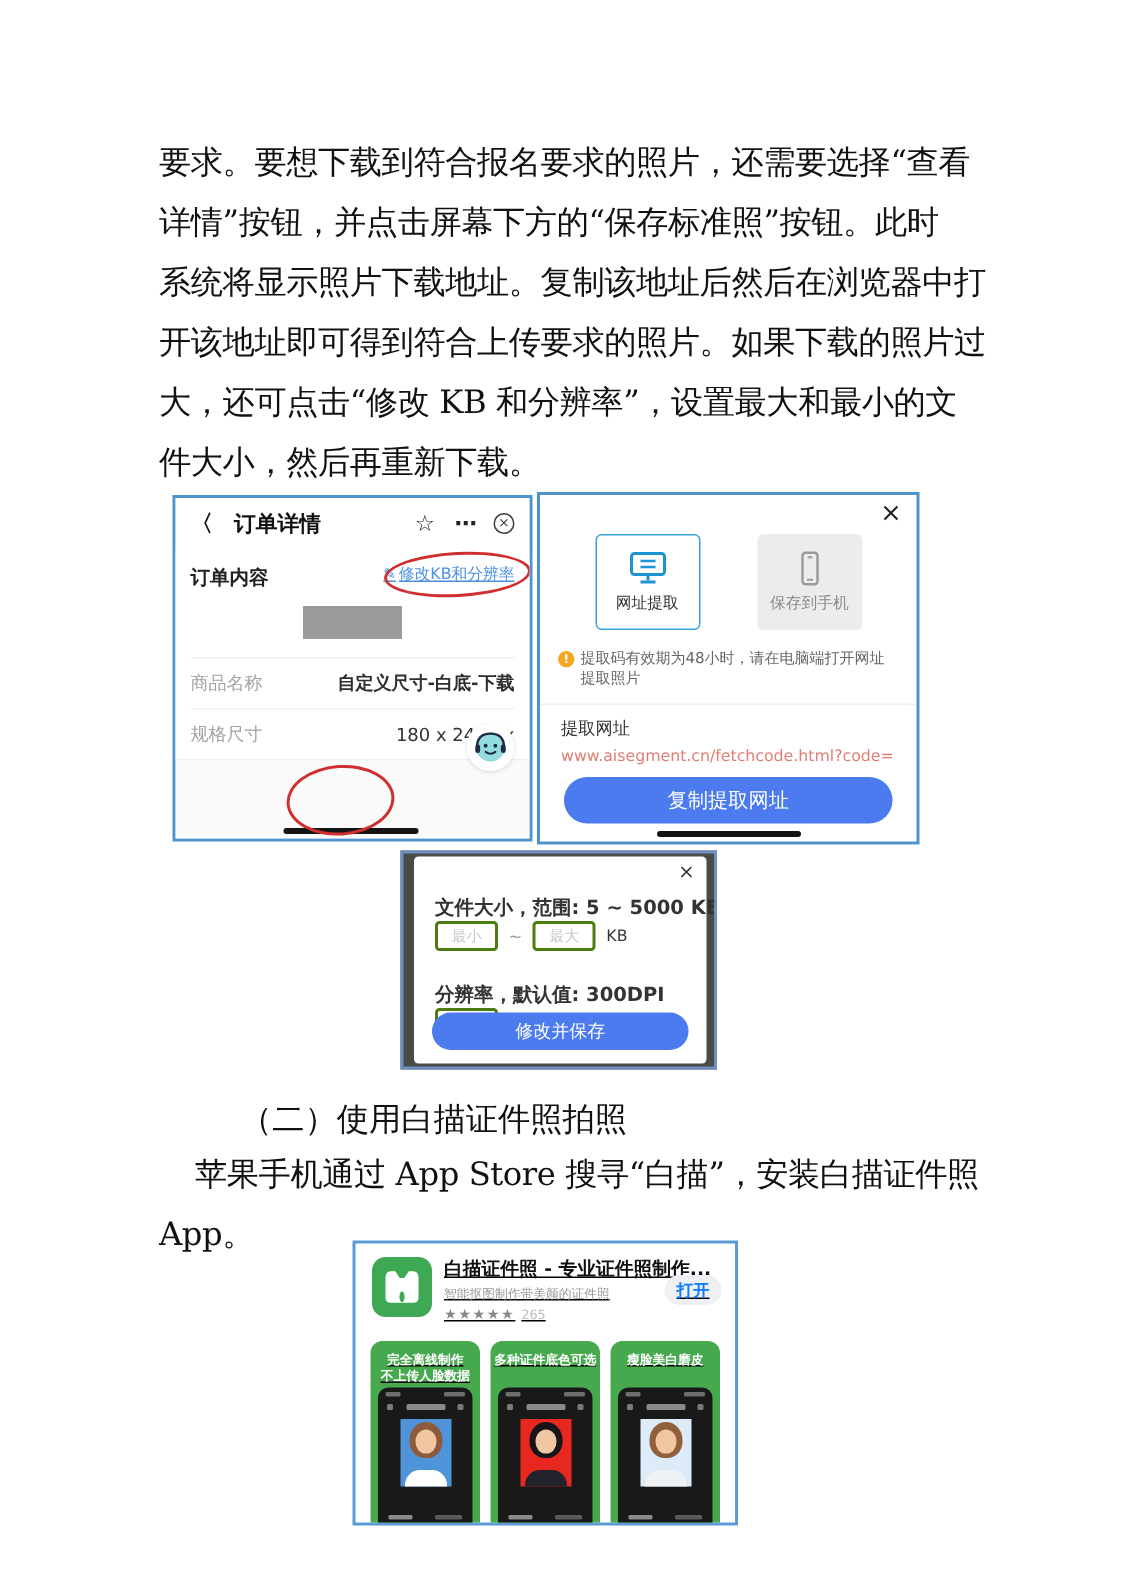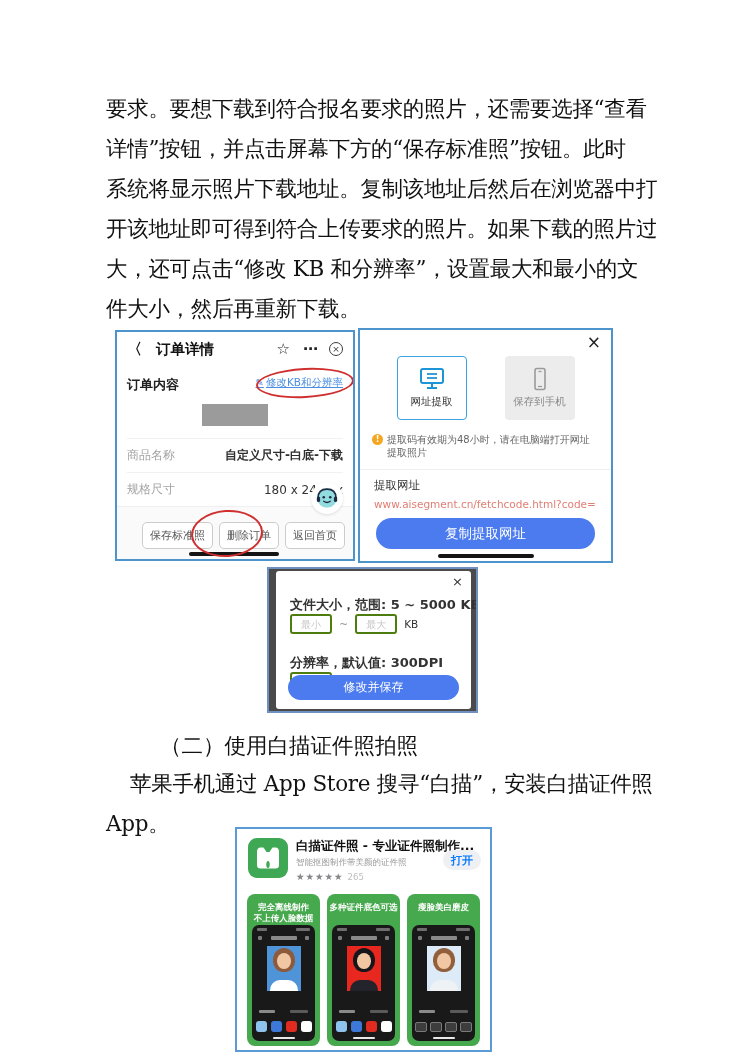--- a/index.html
+++ b/index.html
@@ -68,21 +68,21 @@
   .sd-l1 { top:25px; } .sd-l2 { top:83px; }
   .sd-row { position:absolute; left:14px; display:flex; align-items:center; gap:7px; }
   .sd-r1 { top:43px; } .sd-r2 { top:101px; }
   .sd-input { width:42px; height:20px; border:2px solid #4d7c0f; border-radius:3px; font-size:10px; text-align:center; color:#333; background:#fff; outline:none; }
   .sd-input::placeholder { color:#c9c9c9; }
   .sd-tilde { font-size:11px; color:#999; }
   .sd-unit { font-size:10.5px; color:#333; }
   .sd-save { position:absolute; left:12px; right:12px; bottom:9px; height:25px; border-radius:13px; background:#4b7bef; color:#fff; font-size:12px; display:flex; align-items:center; justify-content:center; cursor:pointer; }
 
   
-  .as { left:235px; top:827px; width:257px; height:225px; border-color:#5b9bd5; }
+  .as { left:235px; top:827px; width:257px; height:190px; border-color:#5b9bd5;text-decoration:underline; }
   .as-approw { display:flex; align-items:flex-start; padding:9px 9px 0 11px; }
   .as-icon { width:40px; height:40px; border-radius:9px; background:#3fa854; flex:0 0 auto; display:flex; align-items:center; justify-content:center; }
   .as-info { margin-left:8px; min-width:0; }
   .as-name { font-size:12.5px; font-weight:700; color:#111; white-space:nowrap; }
   .as-sub { font-size:8.5px; color:#9a9a9a; margin-top:2px; white-space:nowrap; }
   .as-stars { display:flex; align-items:baseline; gap:4px; margin-top:2px; }
   .as-starglyphs { font-size:9.5px; color:#86868b; letter-spacing:1px; }
   .as-count { font-size:8.5px; color:#bdbdbd; }
   .as-open { margin-left:auto; align-self:center; width:46px; height:20px; border-radius:10px; background:#eef0f4; color:#0a7aff; font-size:11px; font-weight:700; display:flex; align-items:center; justify-content:center; cursor:pointer; }
   .as-cards { display:flex; gap:7px; padding:12px 10px 0; }
@@ -156,25 +156,20 @@
       <svg width="26" height="26" viewBox="0 0 32 32">
         <circle cx="16" cy="16" r="12" fill="#92dcdf"></circle>
         <circle cx="12" cy="15" r="1.6" fill="#1f2a44"></circle>
         <circle cx="20" cy="15" r="1.6" fill="#1f2a44"></circle>
         <path d="M12 20 q4 3 8 0" stroke="#1f2a44" stroke-width="1.6" fill="none" stroke-linecap="round"></path>
         <path d="M5 16 q0-11 11-11 q11 0 11 11" stroke="#1f2a44" stroke-width="2" fill="none"></path>
         <rect x="3.5" y="14" width="4" height="7" rx="2" fill="#1f2a44"></rect>
         <rect x="24.5" y="14" width="4" height="7" rx="2" fill="#1f2a44"></rect>
       </svg>
     </div>
-    <div class="os-btns">
-      <span class="os-btn">保存标准照</span>
-      <span class="os-btn">删除订单</span>
-      <span class="os-btn">返回首页</span>
-    </div>
     <div class="os-homebar"></div>
     <div class="red-ellipse re-link"></div>
     <div class="red-ellipse re-save"></div>
   </div>
 </div>
 
 <div class="shot ep">
   <span class="ep-close">×</span>
   <div class="ep-opts">
     <div class="ep-card sel">

